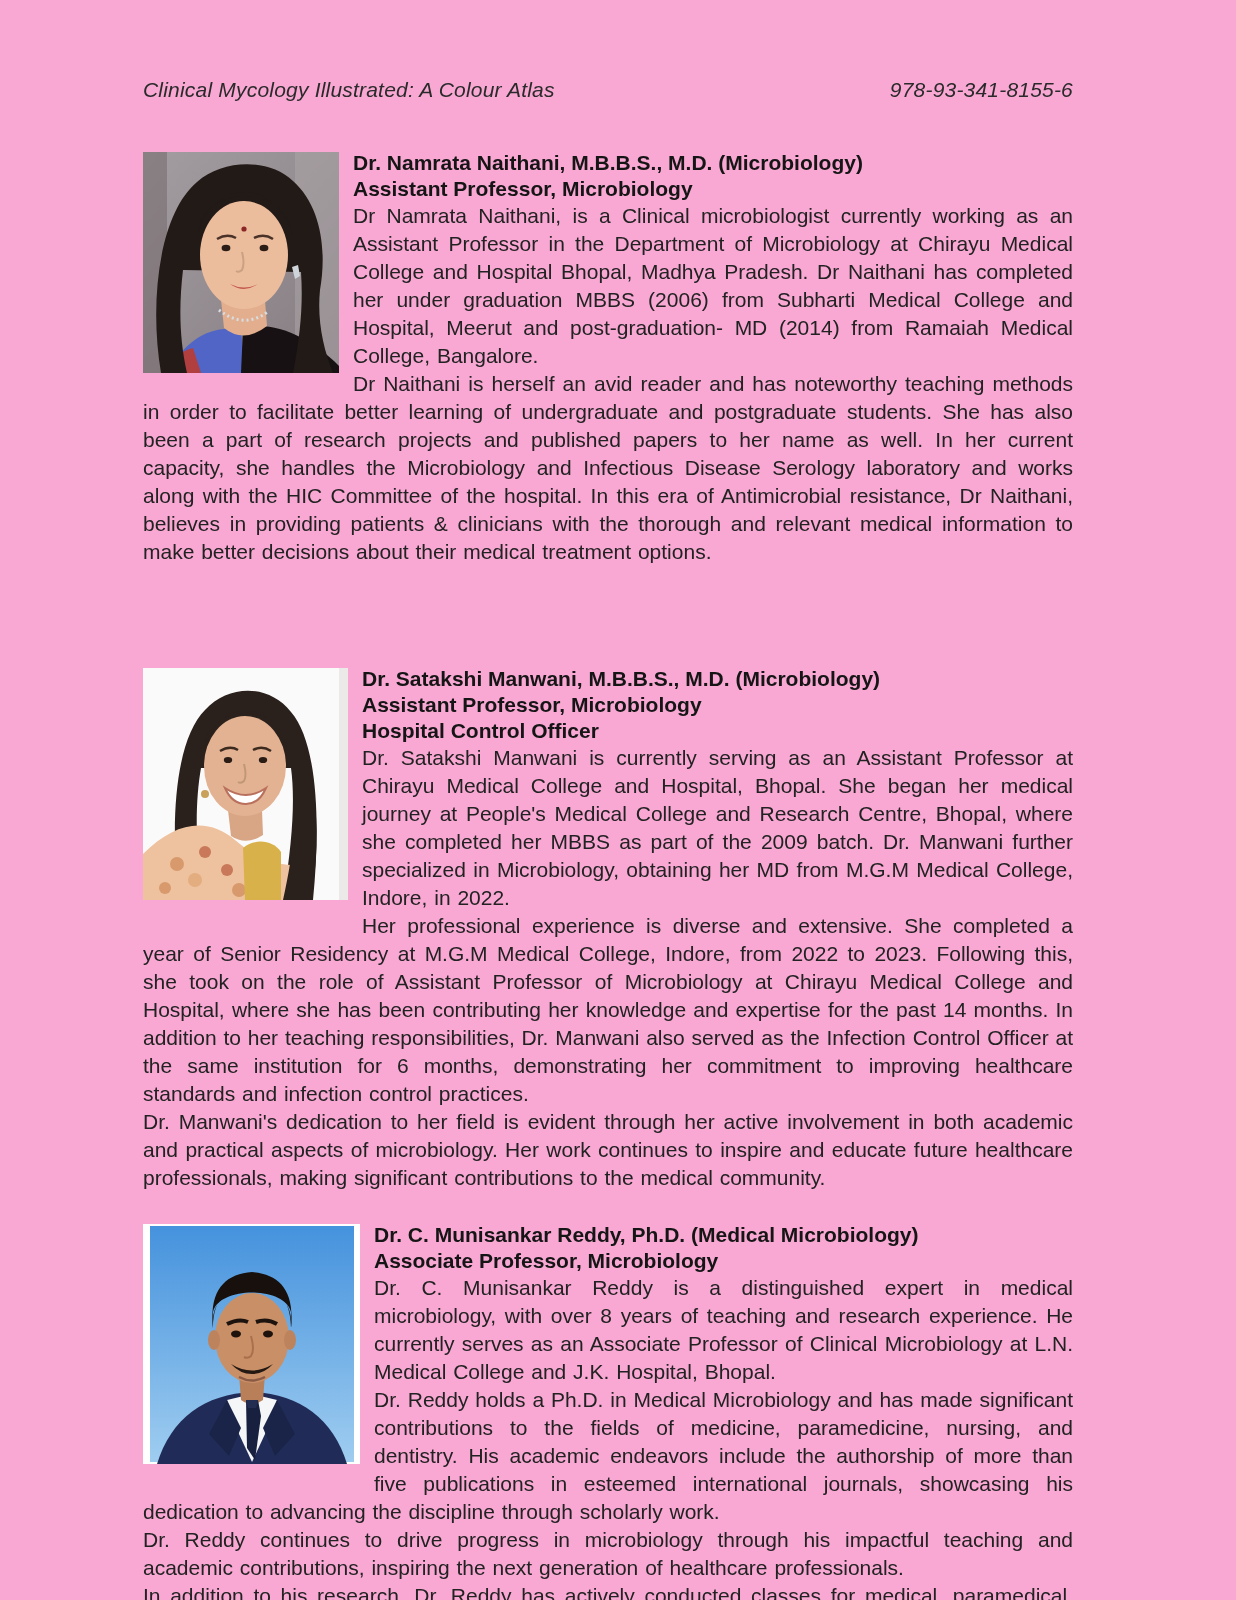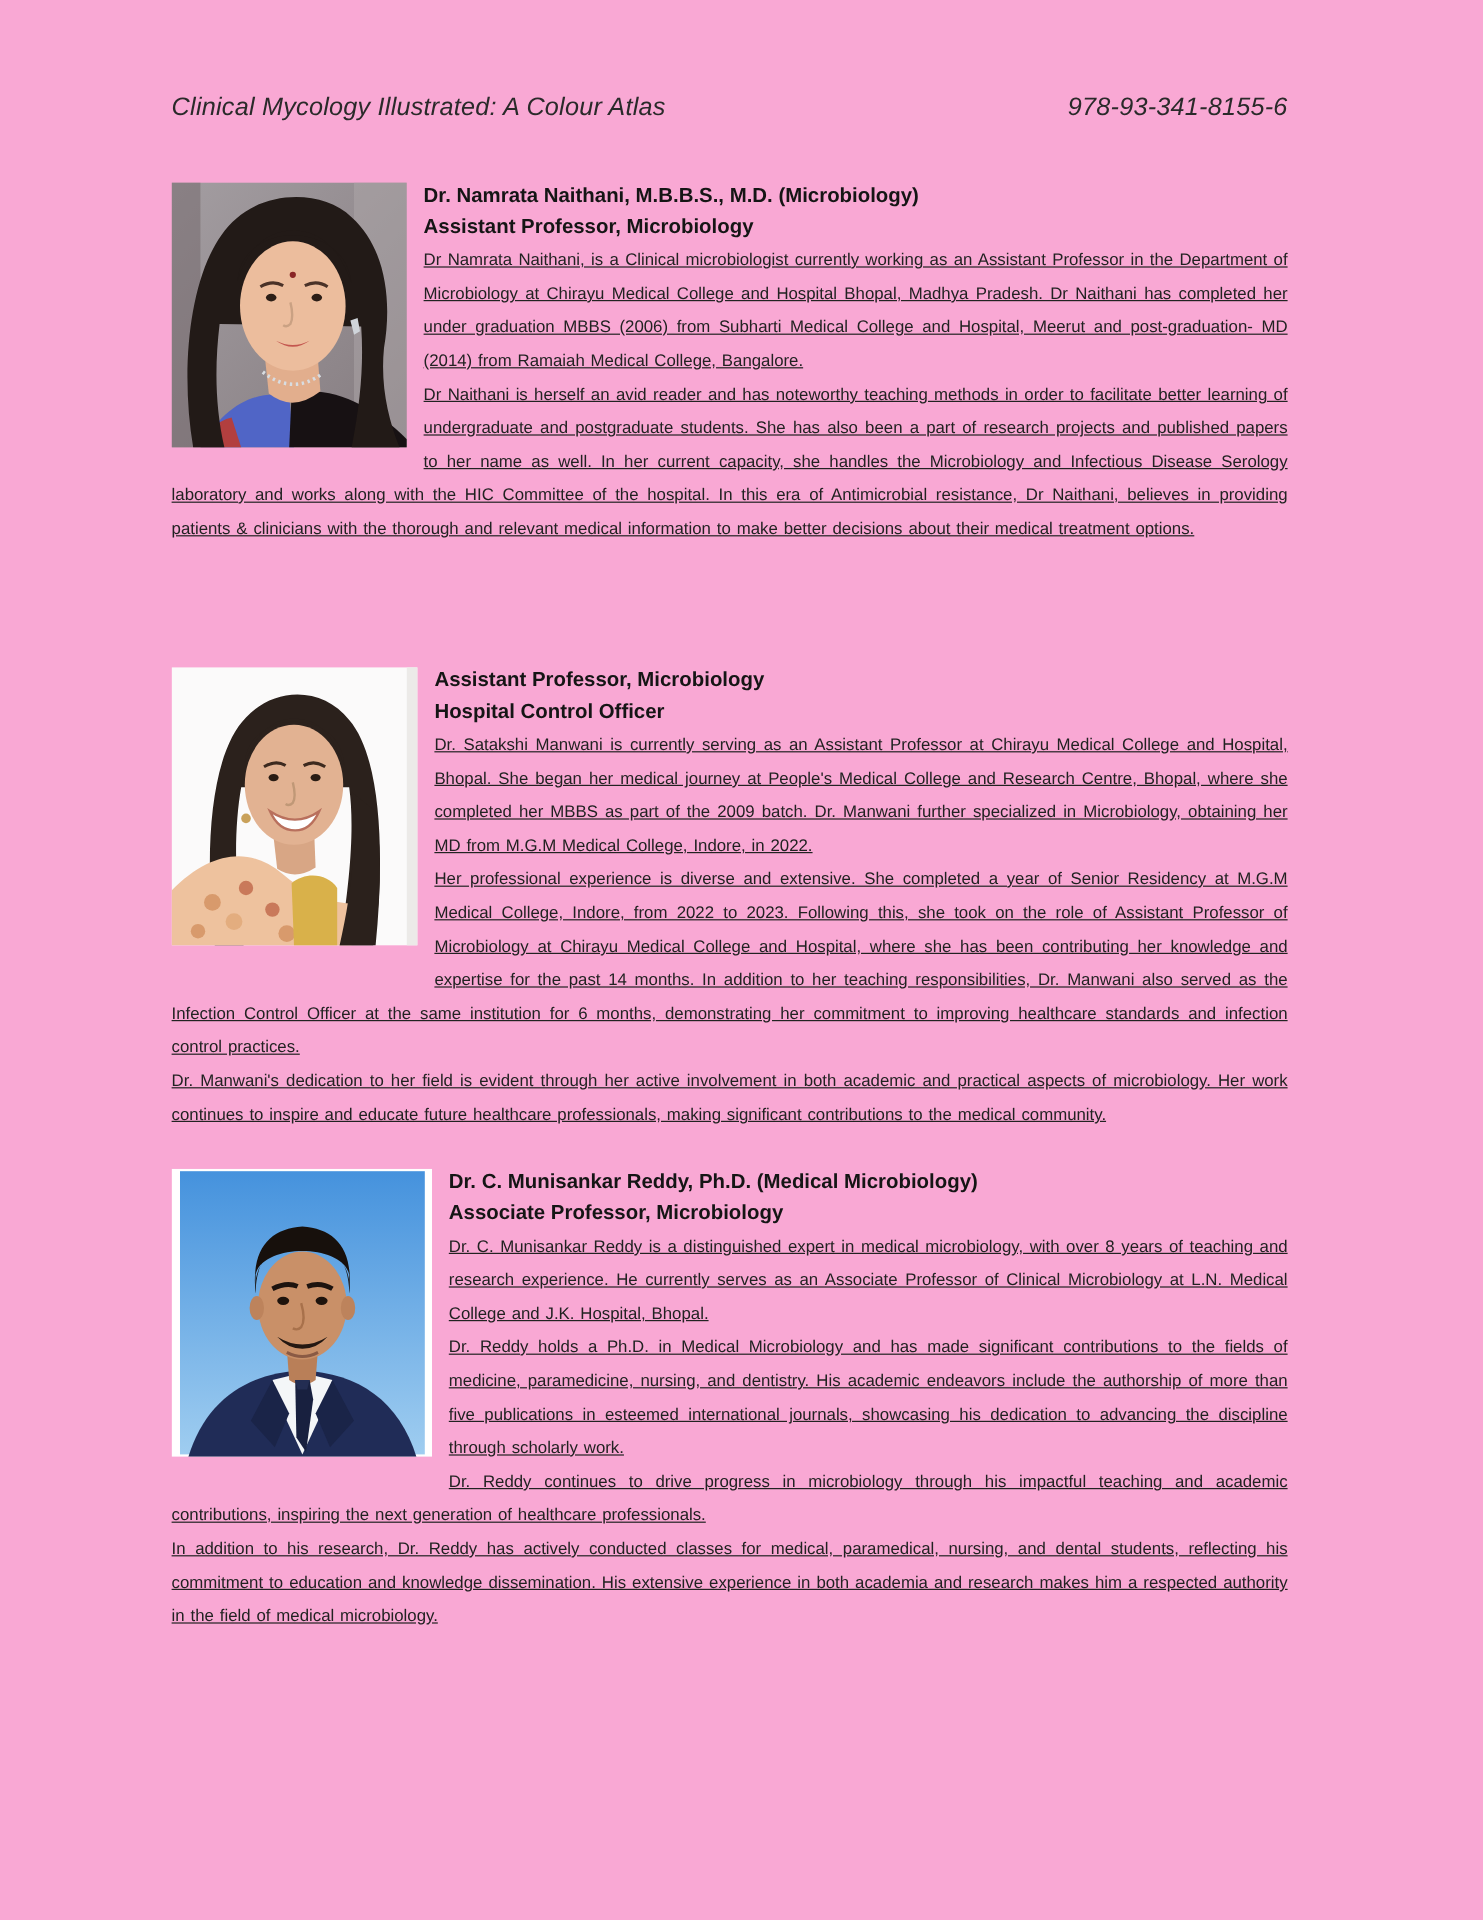--- a/index.html
+++ b/index.html
@@ -19,25 +19,25 @@
   .bio { clear:both; }
   .bio::after { content:""; display:block; clear:both; }
   .bio-1 { margin-top:48px; }
   .bio-2 { margin-top:100px; }
   .bio-3 { margin-top:30px; }
   .photo { float:left; margin:2px 14px 12px 0; }
   .photo svg { display:block; }
   .photo-2 { margin-bottom:26px; }
   .photo-3 { margin-bottom:30px; }
   .author-name, .author-role {
-    margin:0; font-size:17px; line-height:26px; font-weight:bold; color:#151515;
+    margin:0; font-size:21px; line-height:26px; font-weight:bold; color:#151515;
   }
   .bio p {
-    margin:0; font-size:14px; line-height:28px;
-    text-align:justify; color:#222222; word-spacing:1px;text-decoration:underline;
+    margin:0; font-size:21px; line-height:28px;
+    text-align:justify; color:#222222; word-spacing:1px;
   }
 </style>
 </head>
 <body>
 
 <div class="page">
 
   <div class="page-header">
     <span>Clinical Mycology Illustrated: A Colour Atlas</span>
     <span>978-93-341-8155-6</span>
@@ -115,20 +115,21 @@
         <path d="M110,82 q9,-5 18,1" stroke="#3d2a1f" stroke-width="2.5" fill="none"></path>
         <ellipse cx="85" cy="92" rx="4.2" ry="3.1" fill="#2a1c14"></ellipse>
         <ellipse cx="120" cy="92" rx="4.2" ry="3.1" fill="#2a1c14"></ellipse>
         <path d="M101,96 q3,12 0,17 q-3,3 -6,1" stroke="#c09877" stroke-width="2" fill="none"></path>
 
         <path d="M82,120 q21,14 41,0 q-7,16 -20,16 q-14,0 -21,-16 Z" fill="#ffffff" stroke="#b9705d" stroke-width="2"></path>
 
         <circle cx="62" cy="126" r="4" fill="#c9a15a"></circle>
       </svg>
     </div>
+    <h3 class="author-name">Dr. Satakshi Manwani, M.B.B.S., M.D. (Microbiology)</h3>
     <h4 class="author-role">Assistant Professor, Microbiology</h4>
     <h4 class="author-role">Hospital Control Officer</h4>
     <p>Dr. Satakshi Manwani is currently serving as an Assistant Professor at Chirayu Medical College and Hospital, Bhopal. She began her medical journey at People's Medical College and Research Centre, Bhopal, where she completed her MBBS as part of the 2009 batch. Dr. Manwani further specialized in Microbiology, obtaining her MD from M.G.M Medical College, Indore, in 2022.</p>
     <p>Her professional experience is diverse and extensive. She completed a year of Senior Residency at M.G.M Medical College, Indore, from 2022 to 2023. Following this, she took on the role of Assistant Professor of Microbiology at Chirayu Medical College and Hospital, where she has been contributing her knowledge and expertise for the past 14 months. In addition to her teaching responsibilities, Dr. Manwani also served as the Infection Control Officer at the same institution for 6 months, demonstrating her commitment to improving healthcare standards and infection control practices.</p>
     <p>Dr. Manwani's dedication to her field is evident through her active involvement in both academic and practical aspects of microbiology. Her work continues to inspire and educate future healthcare professionals, making significant contributions to the medical community.</p>
   </section>
 
   <section class="bio bio-3">
     <div class="photo photo-3">
       <svg width="217" height="240" viewBox="0 0 217 240" aria-hidden="true">

